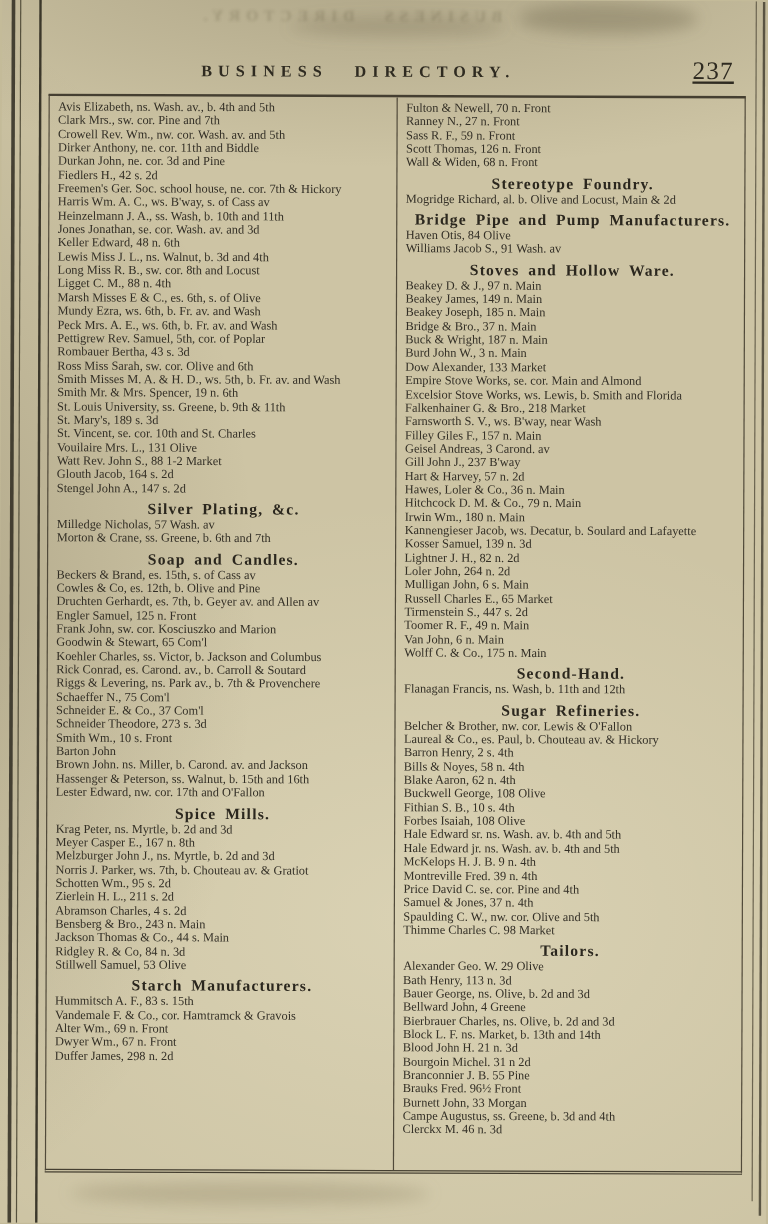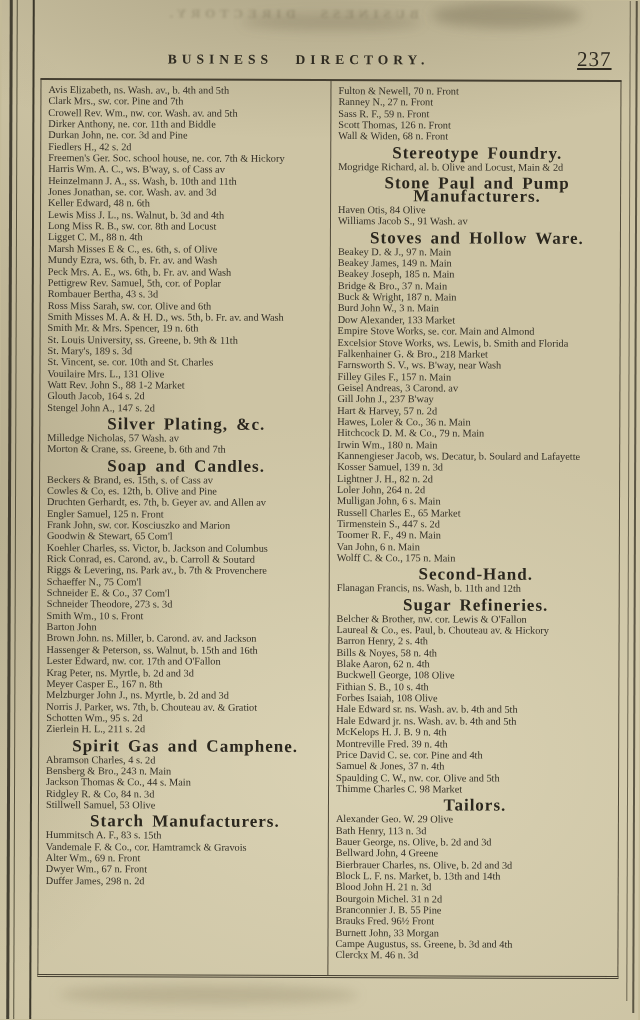--- a/index.html
+++ b/index.html
@@ -53,21 +53,21 @@
   }
   .col { flex:1 1 0; padding:4px 4px 0 7px; }
   .col-left { border-right:1px solid #514a3a; }
   .entry {
     font-size:10.3px; line-height:11.35px; color:#332f26;
     padding-left:14px; text-indent:-14px;
     white-space:normal;
   }
   .heading {
     text-align:center; font-weight:bold; color:#2b271e;
-    font-size:17px; line-height:13px; letter-spacing:1px; word-spacing:3px;
+    font-size:13px; line-height:13px; letter-spacing:1px; word-spacing:3px;
     margin:4px 0 2px;
   }
 </style>
 </head>
 <body>
 
 <div class="sheet">
   <div class="stain s1"></div>
   <div class="stain s2"></div>
   <div class="stain s3"></div>
@@ -129,48 +129,48 @@
         <div class="entry">Rick Conrad, es. Carond. av., b. Carroll &amp; Soutard</div>
         <div class="entry">Riggs &amp; Levering, ns. Park av., b. 7th &amp; Provenchere</div>
         <div class="entry">Schaeffer N., 75 Com'l</div>
         <div class="entry">Schneider E. &amp; Co., 37 Com'l</div>
         <div class="entry">Schneider Theodore, 273 s. 3d</div>
         <div class="entry">Smith Wm., 10 s. Front</div>
         <div class="entry">Barton John</div>
         <div class="entry">Brown John. ns. Miller, b. Carond. av. and Jackson</div>
         <div class="entry">Hassenger &amp; Peterson, ss. Walnut, b. 15th and 16th</div>
         <div class="entry">Lester Edward, nw. cor. 17th and O'Fallon</div>
+        <div class="heading">Spice Mills.</div>
         <div class="entry">Krag Peter, ns. Myrtle, b. 2d and 3d</div>
         <div class="entry">Meyer Casper E., 167 n. 8th</div>
         <div class="entry">Melzburger John J., ns. Myrtle, b. 2d and 3d</div>
         <div class="entry">Norris J. Parker, ws. 7th, b. Chouteau av. &amp; Gratiot</div>
         <div class="entry">Schotten Wm., 95 s. 2d</div>
         <div class="entry">Zierlein H. L., 211 s. 2d</div>
-        <div class="heading">Spirit Gas and Camphene.</div>
         <div class="entry">Abramson Charles, 4 s. 2d</div>
         <div class="entry">Bensberg &amp; Bro., 243 n. Main</div>
         <div class="entry">Jackson Thomas &amp; Co., 44 s. Main</div>
         <div class="entry">Ridgley R. &amp; Co, 84 n. 3d</div>
         <div class="entry">Stillwell Samuel, 53 Olive</div>
         <div class="heading">Starch Manufacturers.</div>
         <div class="entry">Hummitsch A. F., 83 s. 15th</div>
         <div class="entry">Vandemale F. &amp; Co., cor. Hamtramck &amp; Gravois</div>
         <div class="entry">Alter Wm., 69 n. Front</div>
         <div class="entry">Dwyer Wm., 67 n. Front</div>
         <div class="entry">Duffer James, 298 n. 2d</div>
       </div>
     <div class="col col-right">
         <div class="entry">Fulton &amp; Newell, 70 n. Front</div>
         <div class="entry">Ranney N., 27 n. Front</div>
         <div class="entry">Sass R. F., 59 n. Front</div>
         <div class="entry">Scott Thomas, 126 n. Front</div>
         <div class="entry">Wall &amp; Widen, 68 n. Front</div>
         <div class="heading">Stereotype Foundry.</div>
         <div class="entry">Mogridge Richard, al. b. Olive and Locust, Main &amp; 2d</div>
-        <div class="heading">Stone Paul and Pump Manufacturers.</div>
+        <div class="heading">Bridge Pipe and Pump Manufacturers.</div>
         <div class="entry">Haven Otis, 84 Olive</div>
         <div class="entry">Williams Jacob S., 91 Wash. av</div>
         <div class="heading">Stoves and Hollow Ware.</div>
         <div class="entry">Beakey D. &amp; J., 97 n. Main</div>
         <div class="entry">Beakey James, 149 n. Main</div>
         <div class="entry">Beakey Joseph, 185 n. Main</div>
         <div class="entry">Bridge &amp; Bro., 37 n. Main</div>
         <div class="entry">Buck &amp; Wright, 187 n. Main</div>
         <div class="entry">Burd John W., 3 n. Main</div>
         <div class="entry">Dow Alexander, 133 Market</div>

